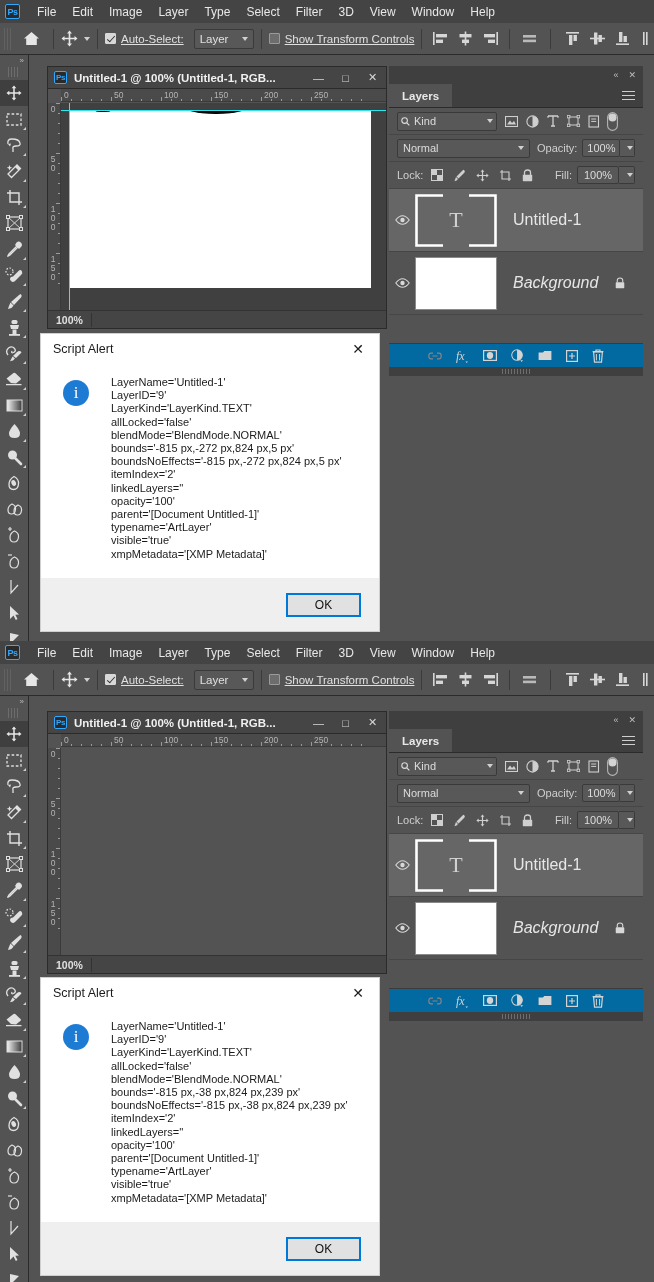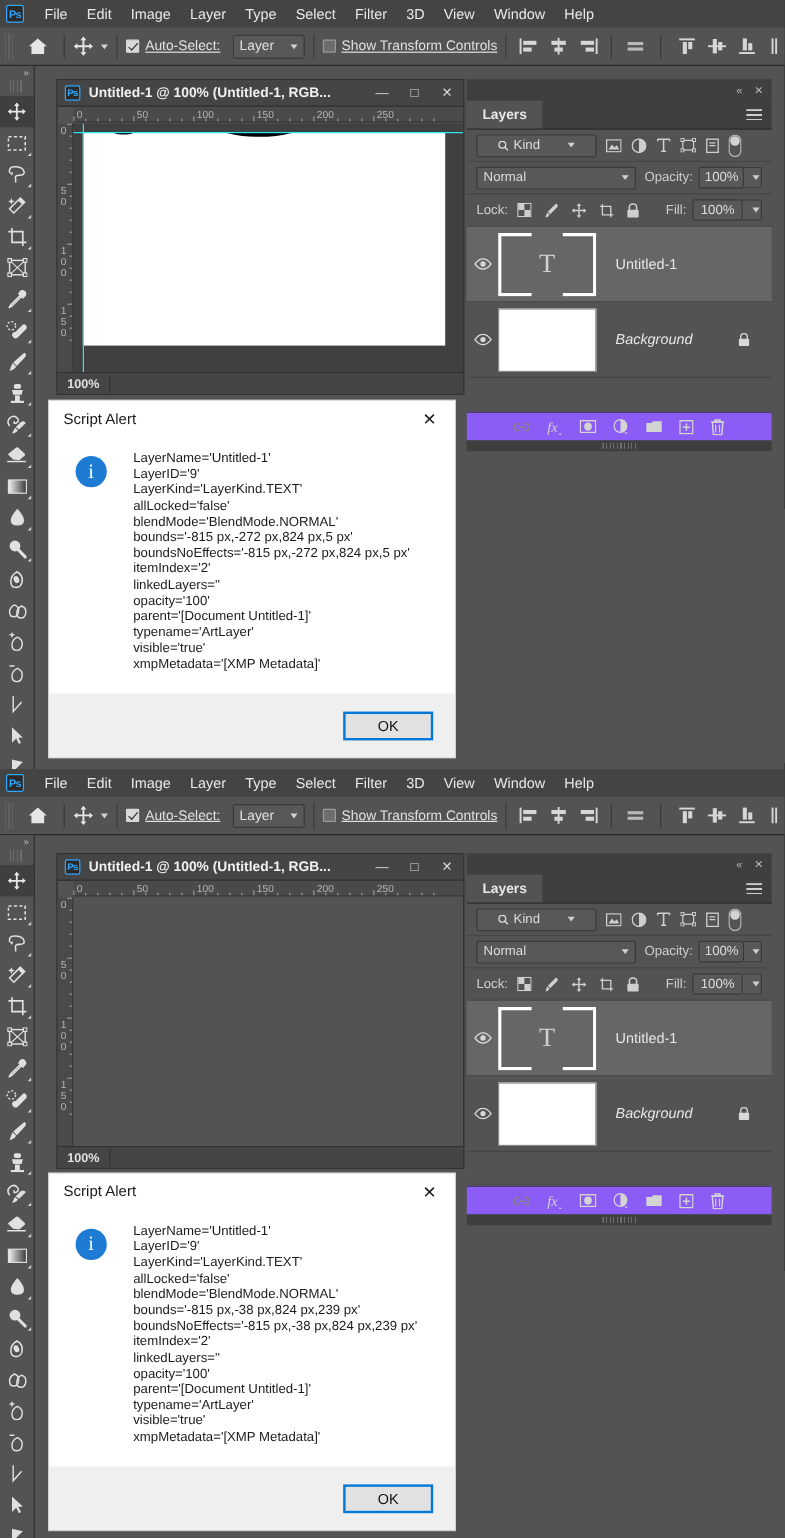--- a/index.html
+++ b/index.html
@@ -111,21 +111,21 @@
   .panel-tabs { height:24px; background:#3f3f3f; display:flex; align-items:stretch;
                 border-bottom:1px solid #2b2b2b; }
   .panel-tab { background:#535353; padding:0 13px; display:flex; align-items:center;
                color:#e8e8e8; font-size:11.5px; font-weight:bold; }
   .panel-menu { margin-left:auto; display:flex; align-items:center; padding-right:8px; }
   .hamb { width:13px; height:9px;
     background:linear-gradient(#cfcfcf 0 1.5px,transparent 1.5px 4px,#cfcfcf 4px 5.5px,transparent 5.5px 8px,#cfcfcf 8px 9.5px); }
   .panel-row { display:flex; align-items:center; padding:0 8px; height:27px;
                border-bottom:1px solid #464646; }
   .kind-box { height:19px; flex:1; max-width:100px; background:#585858; border:1px solid #3a3a3a;
-              border-radius:2px; display:flex; align-items:center; padding:0 17px; gap:4px; }
+              border-radius:2px; display:flex; align-items:center; padding:0 3px; gap:4px; }
   .kind-box .t { color:#dcdcdc; font-size:11px; }
   .filter-icons { display:flex; align-items:center; gap:8px; margin-left:8px; }
   .blend-box { height:19px; width:146px; background:#585858; border:1px solid #3a3a3a;
                border-radius:2px; display:flex; align-items:center; padding:0 5px;
                justify-content:space-between; }
   .blend-box span { color:#dcdcdc; font-size:11px; }
   .lbl { color:#cfcfcf; font-size:11px; }
   .numbox { height:18px; width:42px; background:#585858; border:1px solid #3a3a3a; border-radius:2px;
             display:flex; align-items:center; justify-content:center; }
   .numbox span { color:#dcdcdc; font-size:11px; }
@@ -136,24 +136,24 @@
   .layer-item { height:63px; display:flex; align-items:center; border-bottom:1px solid #464646;
                 position:relative; }
   .layer-item.selected { background:#666666; }
   .eye-col { width:26px; display:flex; align-items:center; justify-content:center; flex:none; }
   .thumb { width:82px; height:53px; flex:none; position:relative;
            display:flex; align-items:center; justify-content:center; }
   .thumb.txt { background:transparent; }
   .thumb.white { background:#ffffff; border:1px solid #8a8a8a; }
   .thumb .bracket { position:absolute; width:100%; height:100%; top:0; left:0; }
   .thumb .T { color:#d0d0d0; font-size:22px; font-family:"Liberation Serif", serif; }
-  .layer-name { color:#e6e6e6; font-size:12px; margin-left:16px; flex:1; }
+  .layer-name { color:#e6e6e6; font-size:16px; margin-left:16px; flex:1; }
   .layer-name.it { font-style:italic; }
   .lock-badge { margin-right:18px; }
-  .panel-footer { position:absolute; left:0; right:0; bottom:9px; height:24px; background:#8b5cf6;
+  .panel-footer { position:absolute; left:0; right:0; bottom:9px; height:24px; background:#0369a1;
                   display:flex; align-items:center; justify-content:center; gap:14px; border-top:1px solid #3b3b3b; }
   .panel-bottom-grip { position:absolute; left:0; right:0; bottom:0; height:9px; background:#3f3f3f;
                   display:flex; align-items:center; justify-content:center; }
   .panel-bottom-grip i { display:block; width:28px; height:5px;
       background:repeating-linear-gradient(to right,#6e6e6e 0 1px,transparent 1px 3px); }
 
   
   .dialog { position:absolute; background:#ffffff; box-shadow:0 0 0 1px #cfcfcf; z-index:50; }
   .dlg-title { height:30px; display:flex; align-items:center; padding:0 8px 0 12px; }
   .dlg-title h1 { font-size:12.5px; font-weight:normal; color:#1b1b1b; flex:1;

